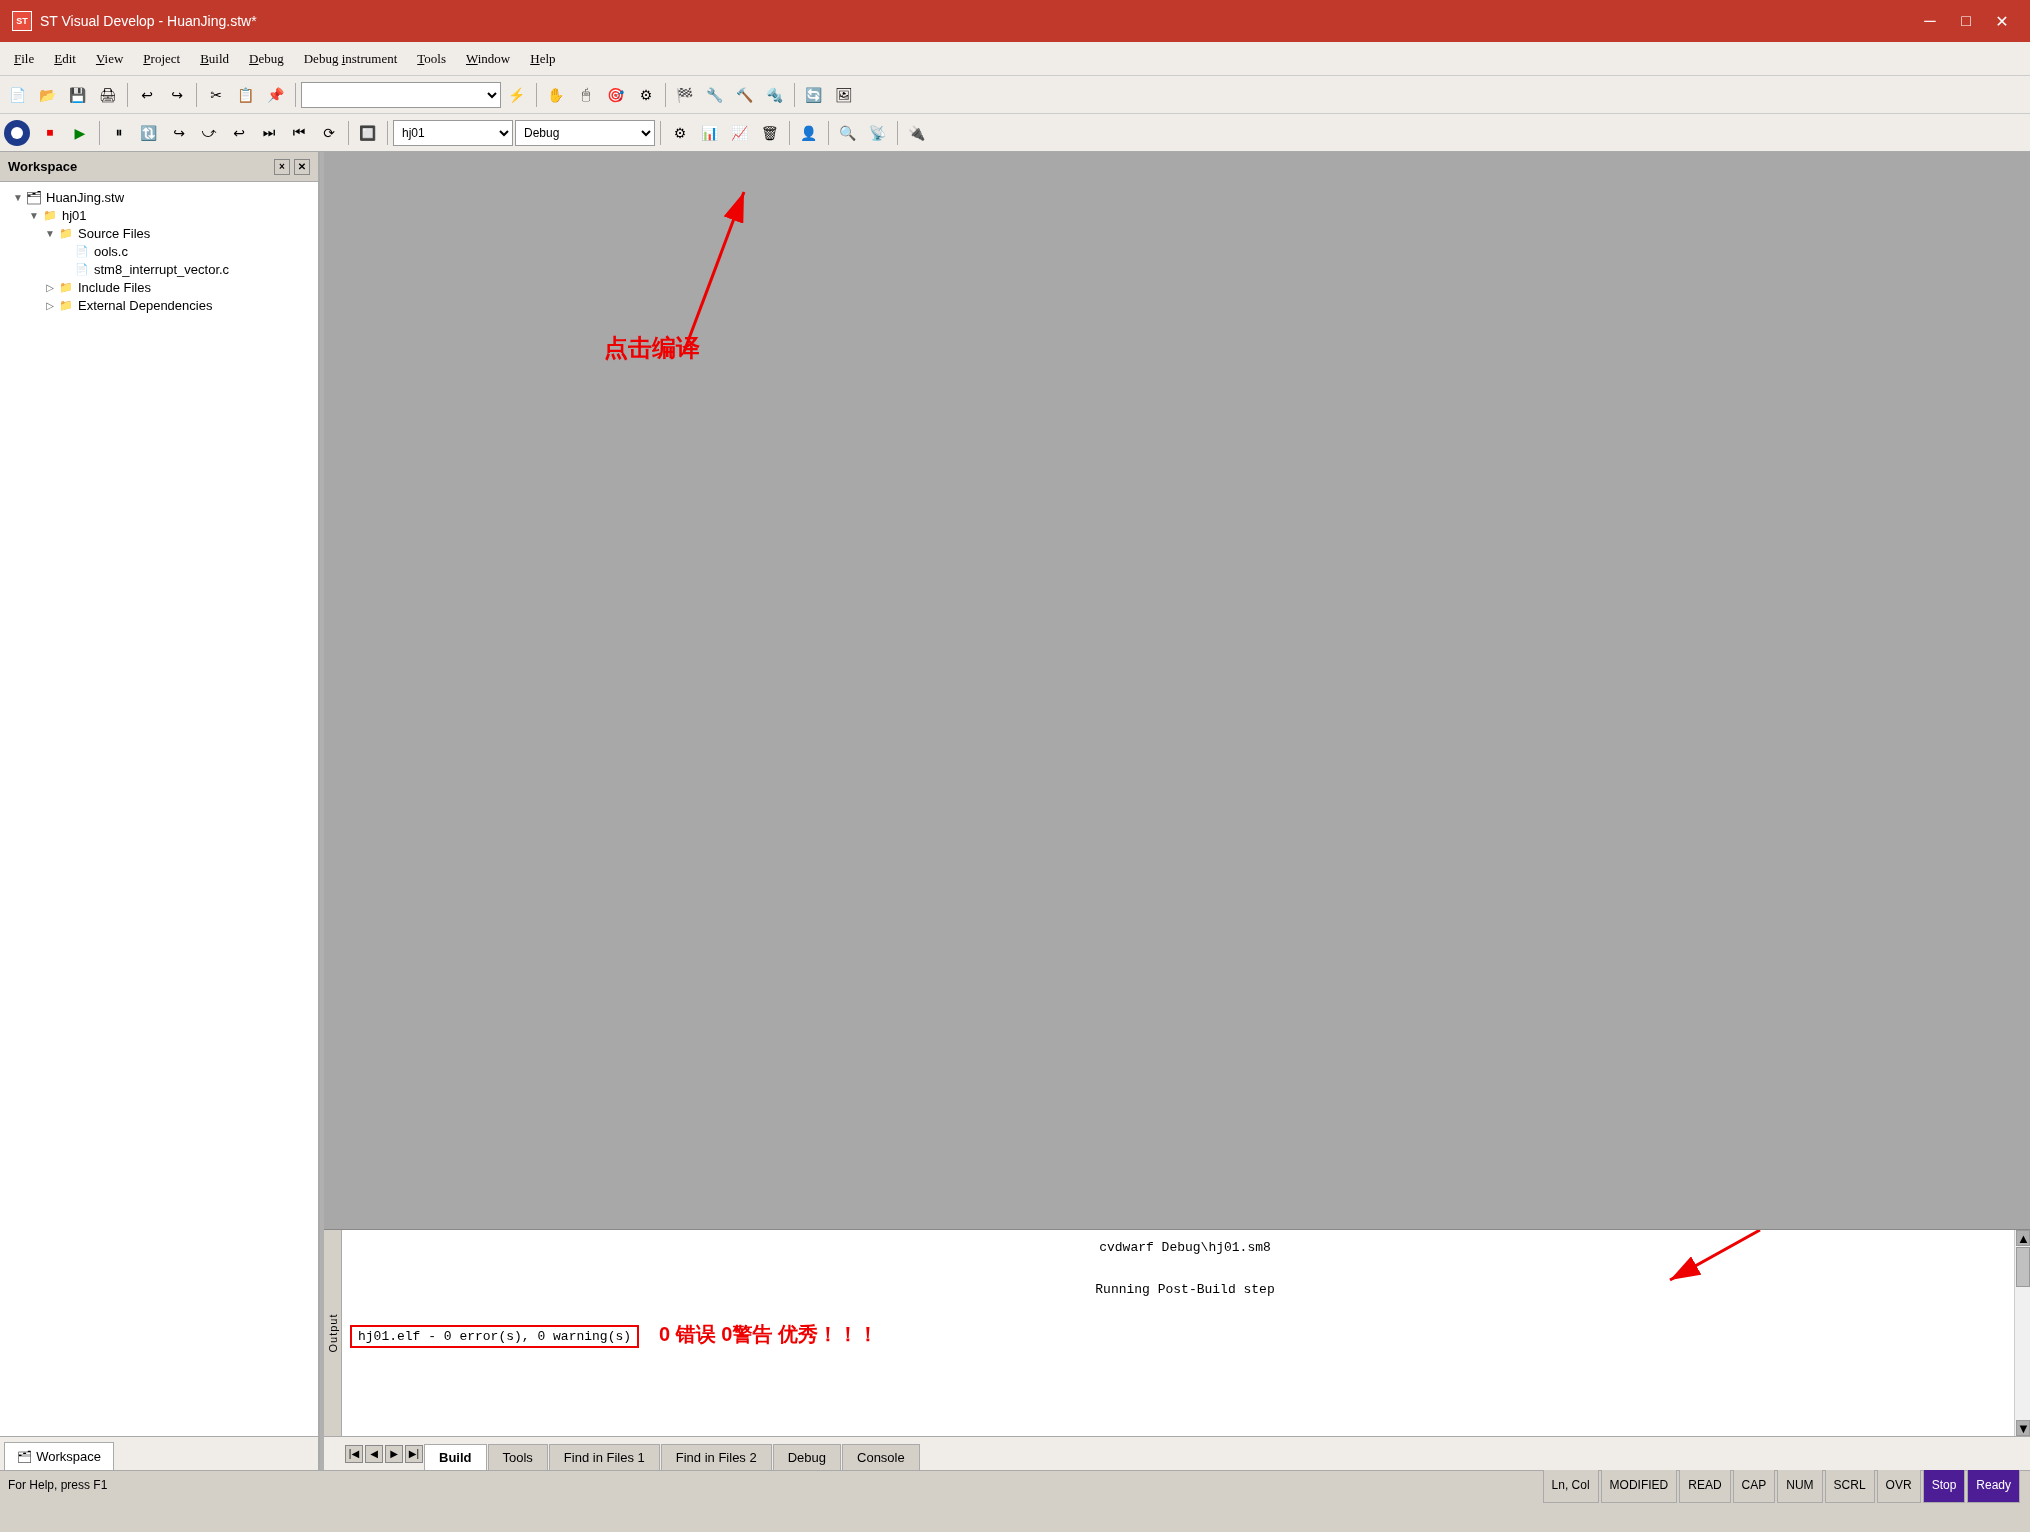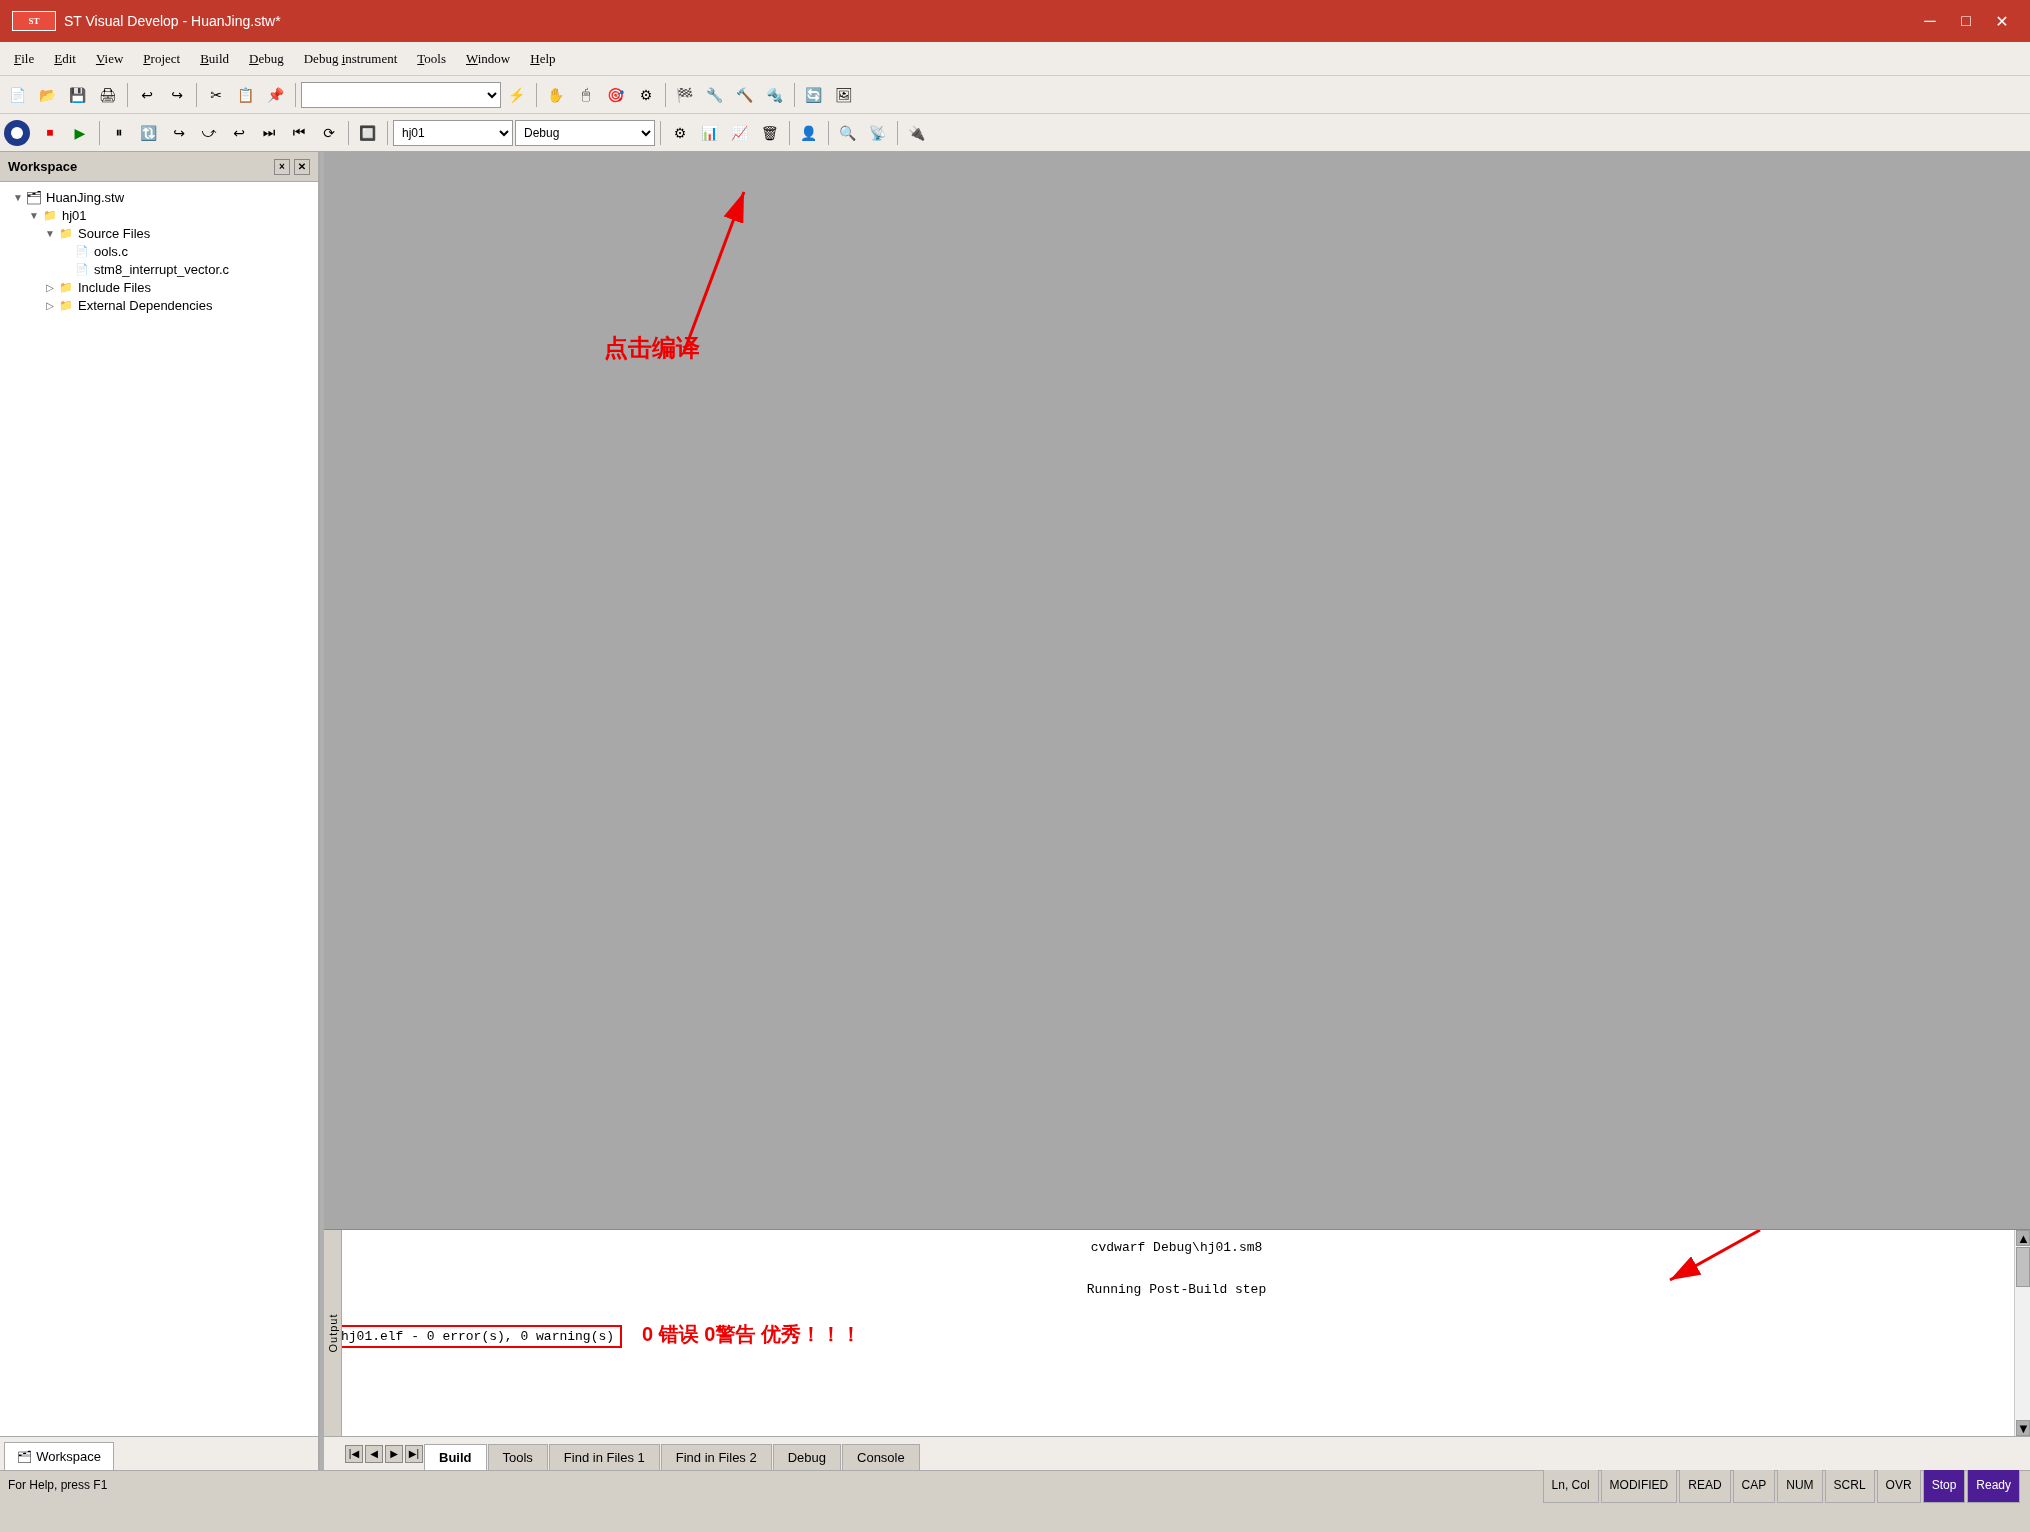--- a/index.html
+++ b/index.html
@@ -18,27 +18,27 @@
       height: 42px;
       background: #c0392b;
       display: flex;
       align-items: center;
       padding: 0 12px;
       color: white;
       font-size: 14px;
       user-select: none;
     }
     .title-bar-icon {
-      width: 44px;
+      width: 20px;
       height: 20px;
       margin-right: 8px;
       background: #e74c3c;
       border: 1px solid #fff;
       display: flex; align-items: center; justify-content: center;
-      font-size: 10px; color: white; font-weight: bold; font-family: Liberation Serif, serif;
+      font-size: 10px; color: white; font-weight: bold;
     }
     .title-bar-text { flex: 1; }
     .title-bar-controls {
       display: flex; gap: 4px;
     }
     .title-btn {
       width: 32px; height: 28px;
       background: transparent;
       border: none; color: white;
       font-size: 16px; cursor: pointer;
@@ -442,21 +442,21 @@
         <span style="color:#e00; font-size:24px; font-weight:bold; font-family:'Microsoft YaHei', Arial, sans-serif;">点击编译</span>
       </div>
     </div>
 
     <div style="height:240px; background:white; position:relative; display:flex; flex-direction:column;">
 
       <div style="position:absolute;left:0;top:0;bottom:34px;width:18px;background:#d4d0c8;border-right:1px solid #aaa;display:flex;align-items:center;justify-content:center;z-index:2;">
         <span style="transform:rotate(-90deg);font-size:11px;white-space:nowrap;letter-spacing:1px;">Output</span>
       </div>
 
-      <div style="flex:1; padding:8px 10px 8px 9px; font-family:'Courier New', monospace; font-size:13px; overflow:auto; position:relative;">
+      <div style="flex:1; padding:8px 10px 8px 26px; font-family:'Courier New', monospace; font-size:13px; overflow:auto; position:relative;">
         <div class="output-line">cvdwarf Debug\hj01.sm8</div>
         <div class="output-line">&nbsp;</div>
         <div class="output-line">Running Post-Build step</div>
         <div class="output-line">&nbsp;</div>
         <div style="display:flex;align-items:center;gap:20px;">
           <span class="output-highlight">hj01.elf - 0 error(s), 0 warning(s)</span>
           <span style="color:#e00;font-size:20px;font-weight:bold;font-family:'Microsoft YaHei',Arial,sans-serif;">0 错误 0警告  优秀！！！</span>
         </div>
 
         <div style="position:absolute;top:-10px;right:250px;pointer-events:none;">

